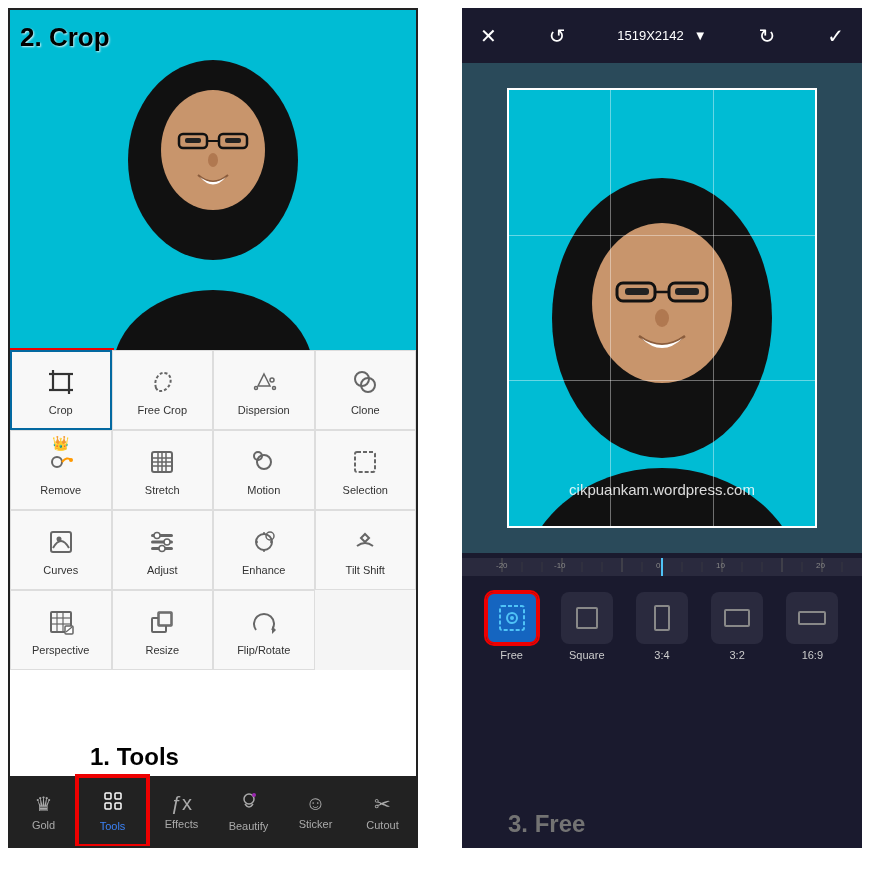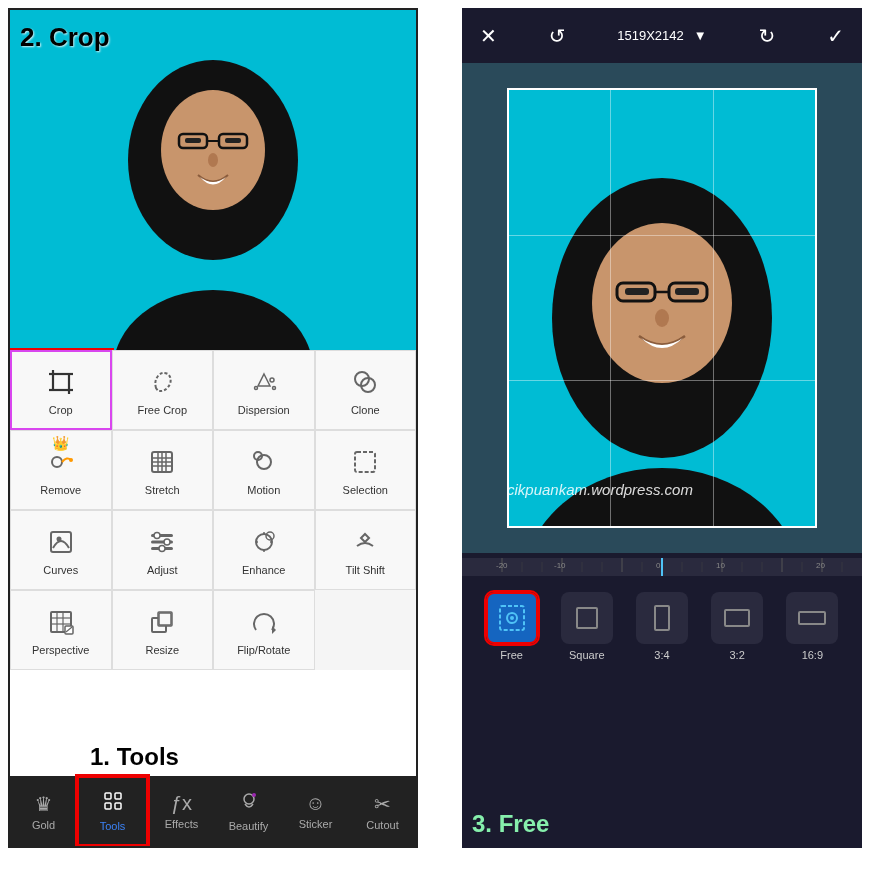--- a/index.html
+++ b/index.html
@@ -72,21 +72,21 @@
       justify-content: center;
       padding: 10px 4px;
       border: 0.5px solid #ddd;
       cursor: pointer;
       min-height: 80px;
       position: relative;
       background: #f8f8f8;
     }
 
     .tool-item.highlighted {
-      border: 2px solid #d946ef;
+      border: 2px solid #0369a1;
     }
 
     .tool-icon {
       width: 36px;
       height: 36px;
       display: flex;
       align-items: center;
       justify-content: center;
       margin-bottom: 4px;
     }
@@ -230,24 +230,23 @@
       top: 33.33%; bottom: 33.33%;
       border-top: 1px solid rgba(255,255,255,0.4);
       border-bottom: 1px solid rgba(255,255,255,0.4);
     }
 
     .watermark {
       position: absolute;
       bottom: 30px;
       left: 0;
       right: 0;
-      text-align: left;
+      text-align: center;
       color: rgba(255,255,255,0.85);
       font-size: 15px;
-      font-style: italic;
       z-index: 11;
     }
 
     .ruler-area {
       width: 100%;
       height: 28px;
       background: #1a1a2e;
       position: relative;
       display: flex;
       align-items: center;
@@ -693,18 +692,18 @@
           <svg width="32" height="32" viewBox="0 0 32 32" fill="none">
             <rect x="3" y="10" width="26" height="12" rx="1" stroke="#888" stroke-width="2" fill="none"></rect>
           </svg>
         </div>
         <span class="crop-opt-label">16:9</span>
       </div>
 
     </div>
 
     <div style="position:absolute;bottom:10px;left:10px;">
-      <span style="font-size:24px;font-weight:bold;color:#86efac;">3. Free</span>
+      <span style="font-size:24px;font-weight:bold;color:#737373;margin-left:36px;">3. Free</span>
     </div>
 
   </div>
 
 </div>
 
 </body></html>

